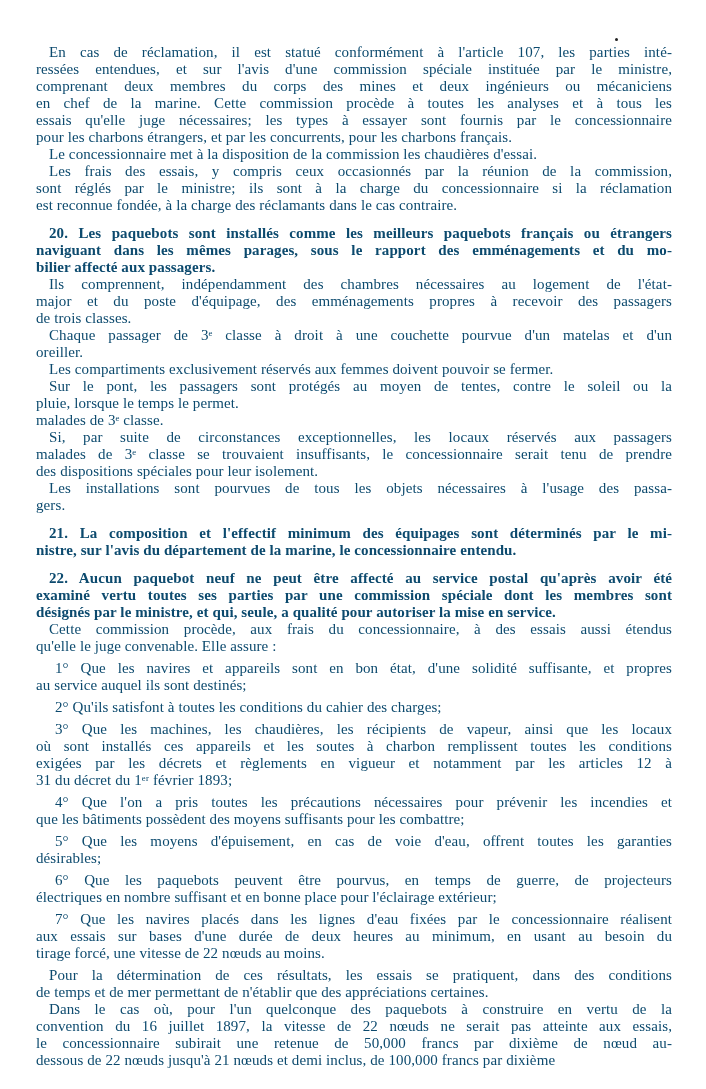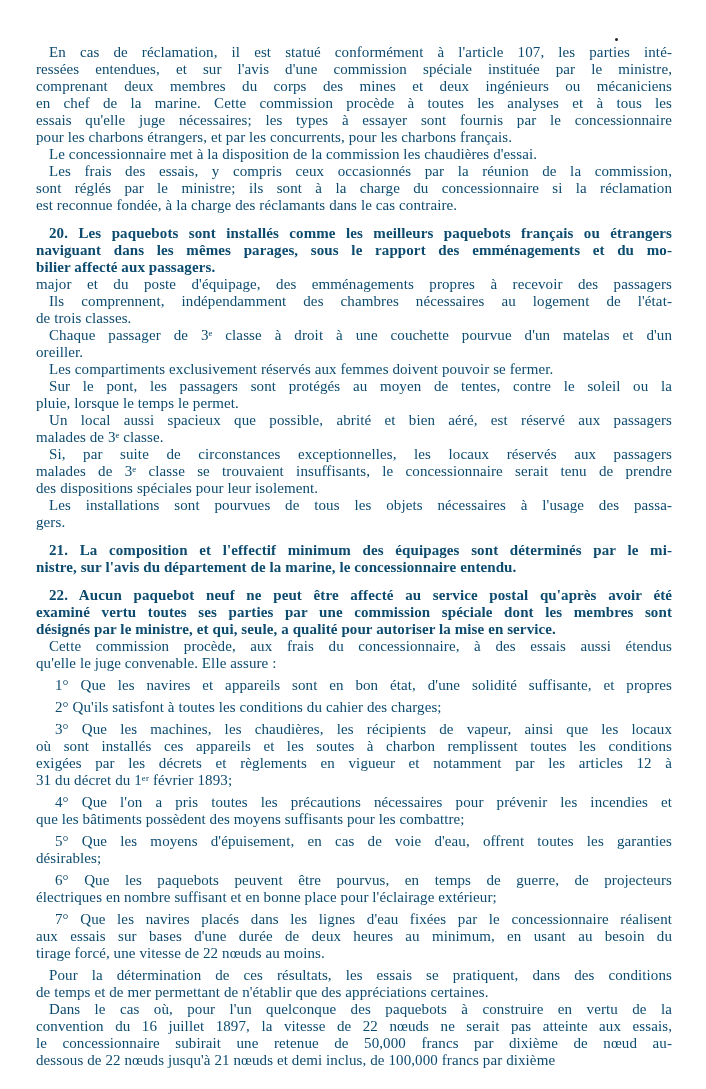--- a/index.html
+++ b/index.html
@@ -66,37 +66,36 @@
         <div class="line first">Les frais des essais, y compris ceux occasionnés par la réunion de la commission,</div>
         <div class="line">sont réglés par le ministre; ils sont à la charge du concessionnaire si la réclamation</div>
         <div class="line last">est reconnue fondée, à la charge des réclamants dans le cas contraire.</div>
       </div>
       <div class="para article gap-large">
         <div class="line first">20. Les paquebots sont installés comme les meilleurs paquebots français ou étrangers</div>
         <div class="line">naviguant dans les mêmes parages, sous le rapport des emménagements et du mo-</div>
         <div class="line last">bilier affecté aux passagers.</div>
       </div>
       <div class="para body">
+        <div class="line first">Ils comprennent, indépendamment des chambres nécessaires au logement de l'état-</div>
         <div class="line">major et du poste d'équipage, des emménagements propres à recevoir des passagers</div>
-        <div class="line first">Ils comprennent, indépendamment des chambres nécessaires au logement de l'état-</div>
         <div class="line last">de trois classes.</div>
       </div>
       <div class="para body">
         <div class="line first">Chaque passager de 3ᵉ classe à droit à une couchette pourvue d'un matelas et d'un</div>
         <div class="line last">oreiller.</div>
       </div>
       <div class="para body">
         <div class="line first last">Les compartiments exclusivement réservés aux femmes doivent pouvoir se fermer.</div>
       </div>
       <div class="para body">
         <div class="line first">Sur le pont, les passagers sont protégés au moyen de tentes, contre le soleil ou la</div>
         <div class="line last">pluie, lorsque le temps le permet.</div>
       </div>
       <div class="para body">
-        <div class="line first">Un local aussi spacieux que possible, abrité et bien aéré, est réservé aux passagers</div>
         <div class="line last">malades de 3ᵉ classe.</div>
       </div>
       <div class="para body">
         <div class="line first">Si, par suite de circonstances exceptionnelles, les locaux réservés aux passagers</div>
         <div class="line">malades de 3ᵉ classe se trouvaient insuffisants, le concessionnaire serait tenu de prendre</div>
         <div class="line last">des dispositions spéciales pour leur isolement.</div>
       </div>
       <div class="para body">
         <div class="line first">Les installations sont pourvues de tous les objets nécessaires à l'usage des passa-</div>
         <div class="line last">gers.</div>
@@ -109,20 +108,21 @@
         <div class="line first">22. Aucun paquebot neuf ne peut être affecté au service postal qu'après avoir été</div>
         <div class="line">examiné vertu toutes ses parties par une commission spéciale dont les membres sont</div>
         <div class="line last">désignés par le ministre, et qui, seule, a qualité pour autoriser la mise en service.</div>
       </div>
       <div class="para body">
         <div class="line first">Cette commission procède, aux frais du concessionnaire, à des essais aussi étendus</div>
         <div class="line last">qu'elle le juge convenable. Elle assure :</div>
       </div>
       <div class="para clause gap-small">
         <div class="line first">1° Que les navires et appareils sont en bon état, d'une solidité suffisante, et propres</div>
+        <div class="line last">au service auquel ils sont destinés;</div>
       </div>
       <div class="para clause gap-small">
         <div class="line first last">2° Qu'ils satisfont à toutes les conditions du cahier des charges;</div>
       </div>
       <div class="para clause gap-small">
         <div class="line first">3° Que les machines, les chaudières, les récipients de vapeur, ainsi que les locaux</div>
         <div class="line">où sont installés ces appareils et les soutes à charbon remplissent toutes les conditions</div>
         <div class="line">exigées par les décrets et règlements en vigueur et notamment par les articles 12 à</div>
         <div class="line last">31 du décret du 1ᵉʳ février 1893;</div>
       </div>

